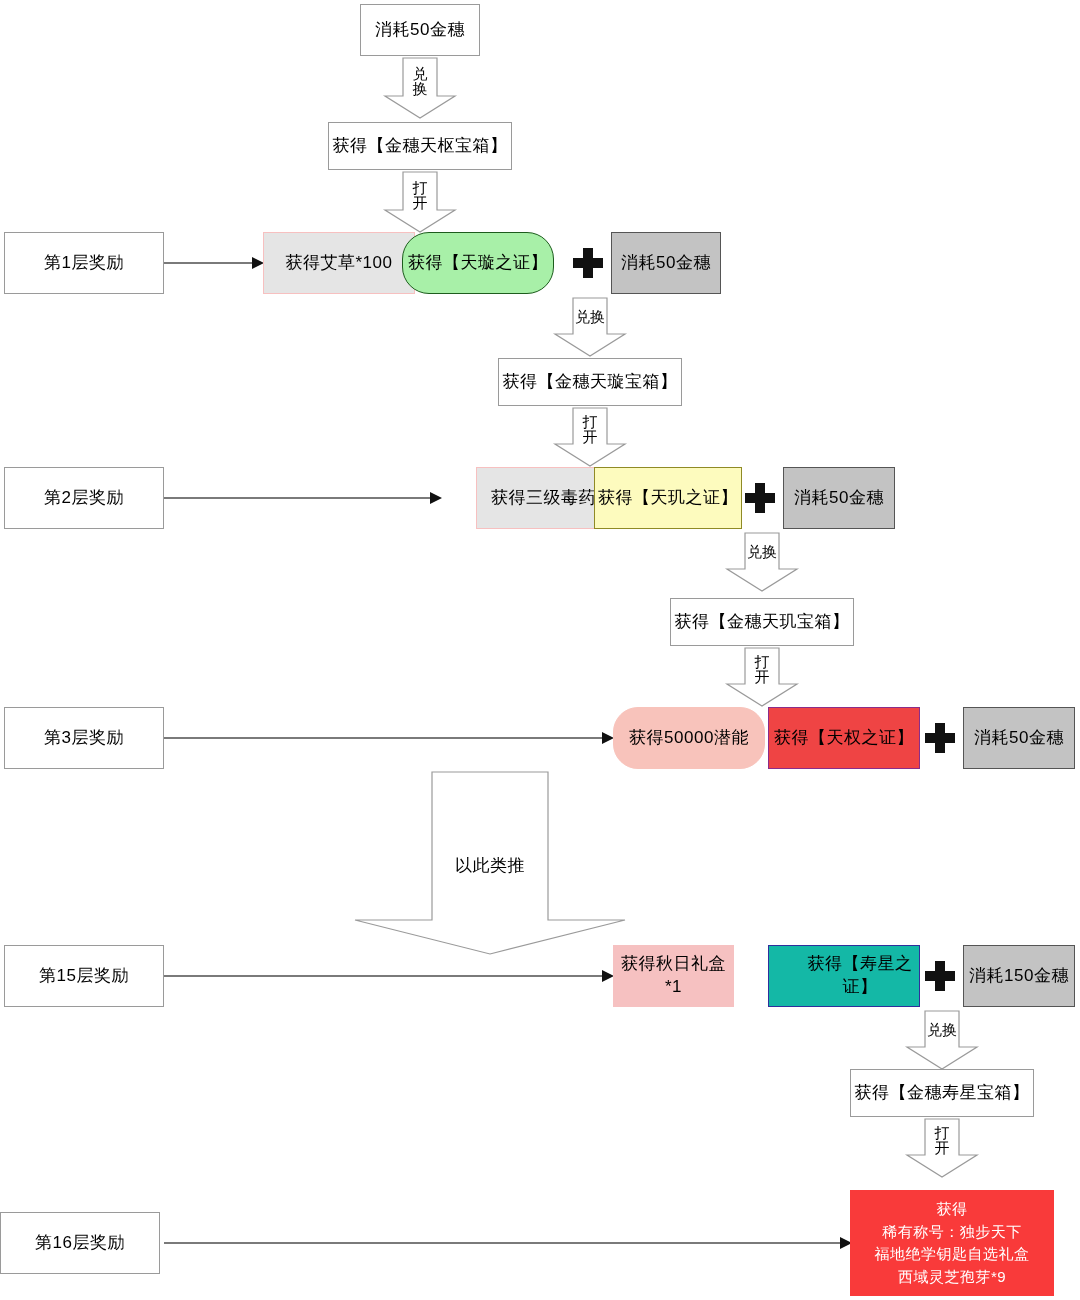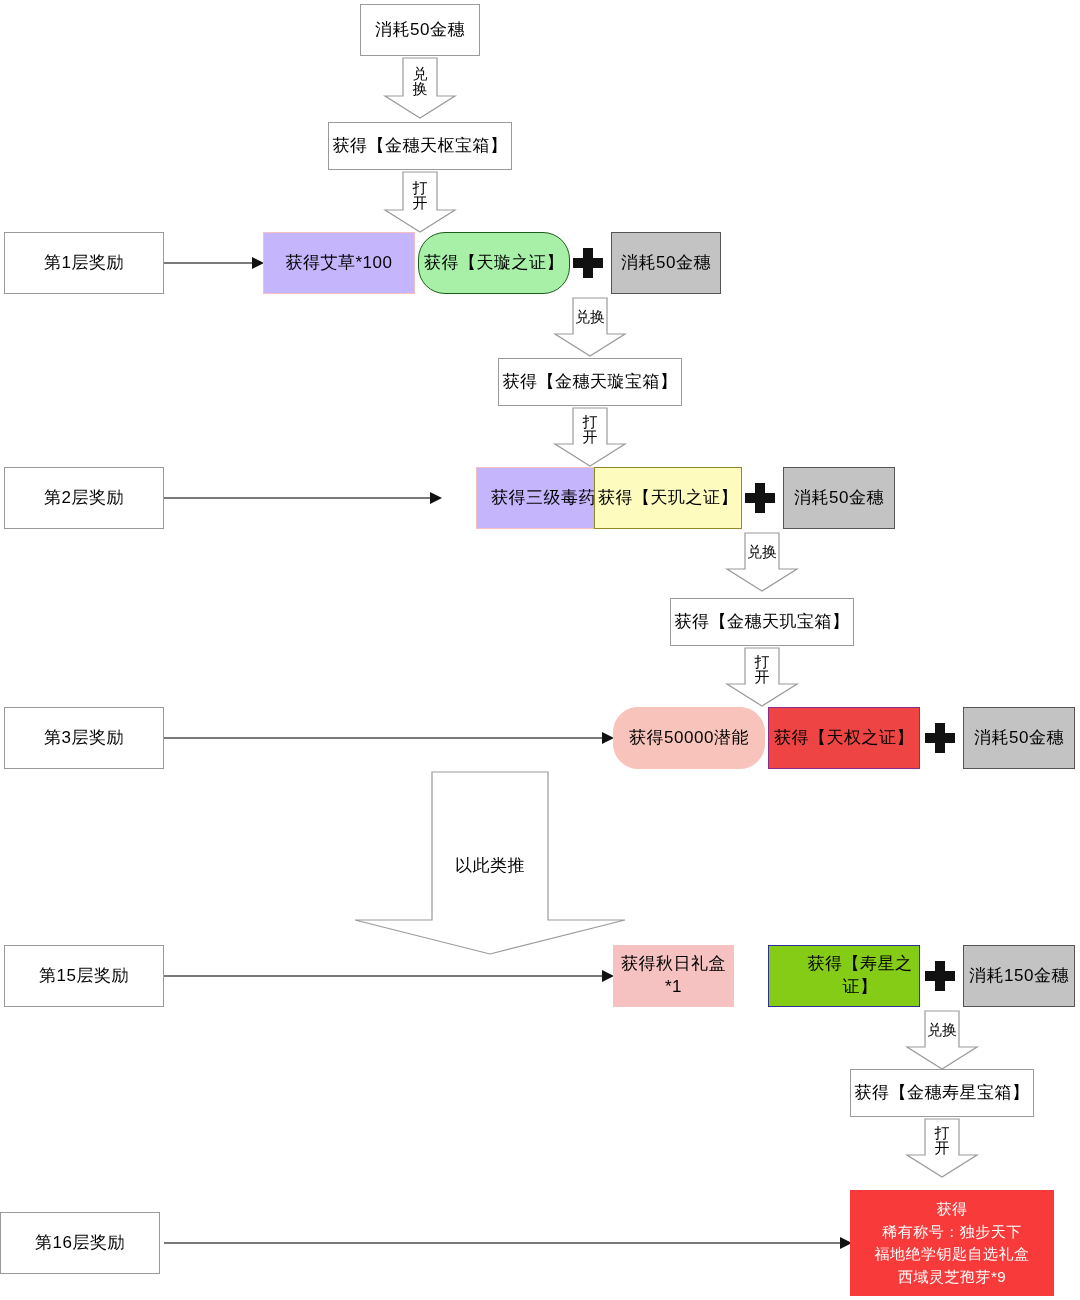--- a/index.html
+++ b/index.html
@@ -29,27 +29,27 @@
     line-height: 1.35;
     letter-spacing: 0.5px;
     background: #ffffff;
     border: 1px solid #9a9a9a;
     color: #000000;
     white-space: pre-line;
   }
   .node.plain { border-color: #9a9a9a; }
 
   
-  .chip-pink   { background: #c4b5fd; border-color: #f7c0c0; }
+  .chip-pink   { background: #e5e5e5; border-color: #f7c0c0; }
   .chip-pink2  { background: #f8c3bb; border-color: #f8c3bb; }
   .chip-pink3  { background: #f6c1c1; border-color: #f6c1c1; }
   .chip-green  { background: #a8f0a8; border: 1.5px solid #1d5c1d; }
   .chip-yellow { background: #fdfbbe; border: 1.5px solid #8f8a25; }
   .chip-purple { background: #ef4444; border: 1.5px solid #8a2d8a; }
-  .chip-blue   { background: #84cc16; border: 1.5px solid #2f2f9c; padding-left: 32px; }
+  .chip-blue   { background: #14b8a6; border: 1.5px solid #2f2f9c; padding-left: 32px; }
   .chip-gray   { background: #c3c3c3; border: 1.5px solid #555555; }
   .chip-red    { background: #f93a3a; border: 1px solid #f93a3a; color: #ffffff; font-size: 15px; line-height: 1.5; }
 
   
   .plus {
     position: absolute;
     width: 30px;
     height: 30px;
   }
   .plus::before, .plus::after {
@@ -123,21 +123,21 @@
 
   <div class="hconn" style="left:164px; top:255px; width:100px; height:16px;">
     <svg width="100" height="16" viewBox="0 0 100 16">
       <line x1="0" y1="8" x2="88" y2="8" stroke="#7a7a7a" stroke-width="2"></line>
       <polygon points="88,2 100,8 88,14" fill="#111111"></polygon>
     </svg>
   </div>
 
   <div class="node chip-pink" style="left:263px; top:232px; width:152px; height:62px;">获得艾草*100</div>
 
-  <div class="node chip-green" style="left:418px; top:232px; width:152px; height:62px;border-radius:27px;">获得【天璇之证】</div>
+  <div class="node chip-green" style="left:402px; top:232px; width:152px; height:62px;border-radius:27px;">获得【天璇之证】</div>
 
   <div class="plus" style="left:573px; top:248px;"></div>
 
   <div class="node chip-gray" style="left:611px; top:232px; width:110px; height:62px;">消耗50金穗</div>
 
   <div class="barrow" style="left:555px; top:298px; width:70px; height:58px;">
     <svg width="70" height="58" viewBox="0 0 70 58">
       <polygon points="18,0 52,0 52,36 70,36 35,58 0,36 18,36" fill="#ffffff" stroke="#9a9a9a" stroke-width="1.2"></polygon>
     </svg>
     <div class="alabel" style="top:11px;">

